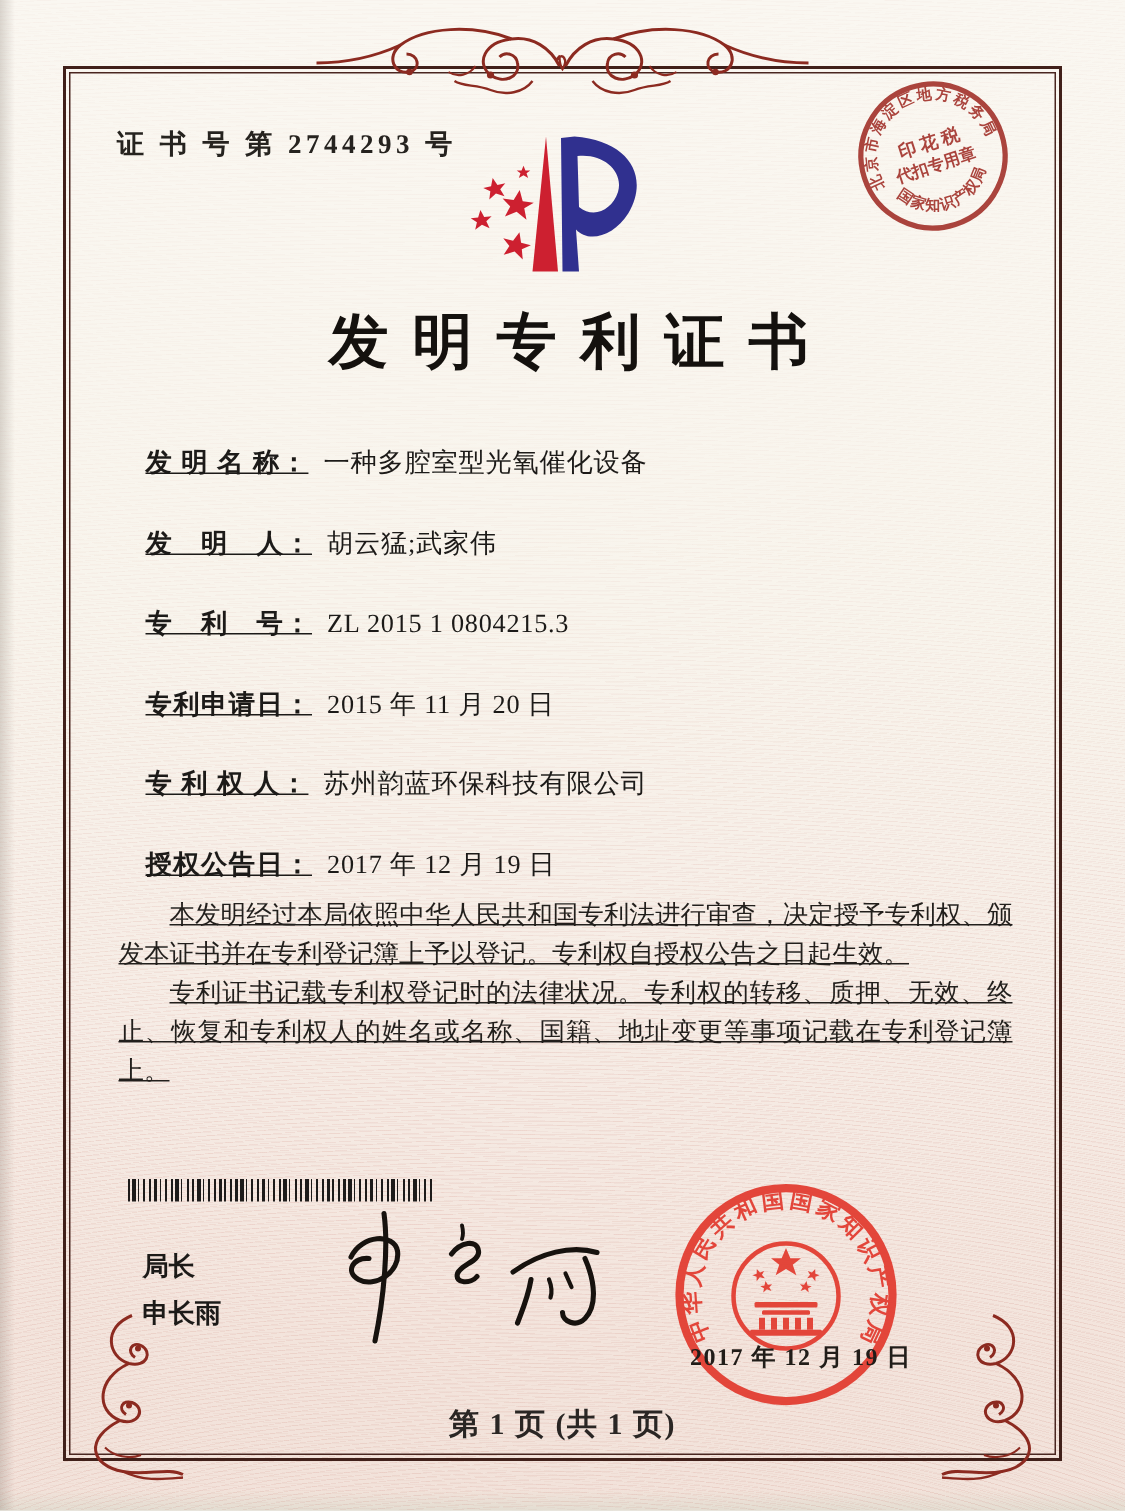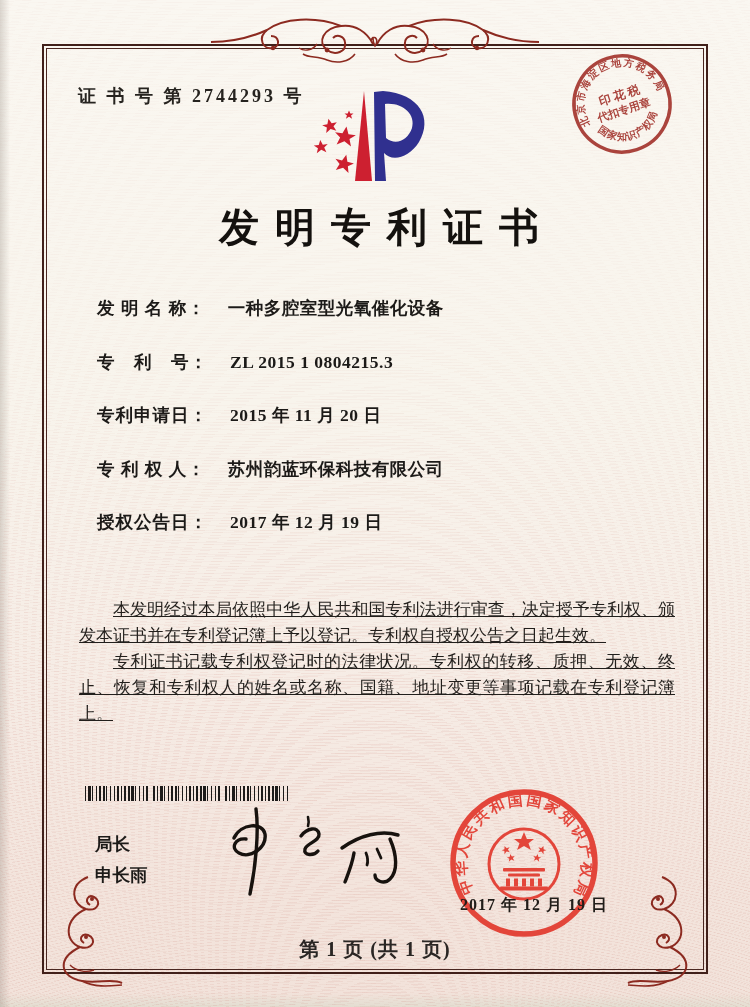--- a/index.html
+++ b/index.html
@@ -41,22 +41,22 @@
     position:absolute;left:78px;top:84px;
     font-size:18px;font-weight:600;letter-spacing:3px;color:#26231f;
   }
   .logo{position:absolute;left:292px;top:86px;}
   .cert-title{
     position:absolute;left:8px;right:0;top:200px;text-align:center;
     font-size:40px;font-weight:700;letter-spacing:16px;margin-left:16px;color:#14110e;
   }
   .fields{position:absolute;left:97px;top:296px;right:60px;}
   .field-row{height:53.5px;font-size:17.5px;white-space:nowrap;}
-  .field-label{font-weight:700;letter-spacing:1px;}
-  .field-value{font-weight:700;margin-left:22px;letter-spacing:.5px;}
+  .field-label{font-weight:700;letter-spacing:1px;text-decoration:underline;}
+  .field-value{font-weight:400;margin-left:10px;letter-spacing:.5px;}
   .body-text{
     position:absolute;left:79px;top:597px;width:596px;
     font-size:17px;line-height:26px;font-weight:500;color:#221f1c;
     text-align:justify;
     text-decoration:underline;
   }
   .body-text p{margin:0;text-indent:2em;}
   .barcode{
     position:absolute;left:85px;top:786px;width:205px;height:15px;
     background:
@@ -141,20 +141,23 @@
          M93,18 L94,52 C104,60 116,54 120,42 C124,28 110,16 93,18 Z"></path>
   </svg>
 
   <div class="cert-title">发明专利证书</div>
 
   <div class="fields">
     <div class="field-row">
       <span class="field-label">发 明 名 称：</span><span class="field-value">一种多腔室型光氧催化设备</span>
     </div>
     <div class="field-row">
+      <span class="field-label">发　明　人：</span><span class="field-value">胡云猛;武家伟</span>
+    </div>
+    <div class="field-row">
       <span class="field-label">专　利　号：</span><span class="field-value">ZL 2015 1 0804215.3</span>
     </div>
     <div class="field-row">
       <span class="field-label">专利申请日：</span><span class="field-value">2015 年 11 月 20 日</span>
     </div>
     <div class="field-row">
       <span class="field-label">专 利 权 人：</span><span class="field-value">苏州韵蓝环保科技有限公司</span>
     </div>
     <div class="field-row">
       <span class="field-label">授权公告日：</span><span class="field-value">2017 年 12 月 19 日</span>

